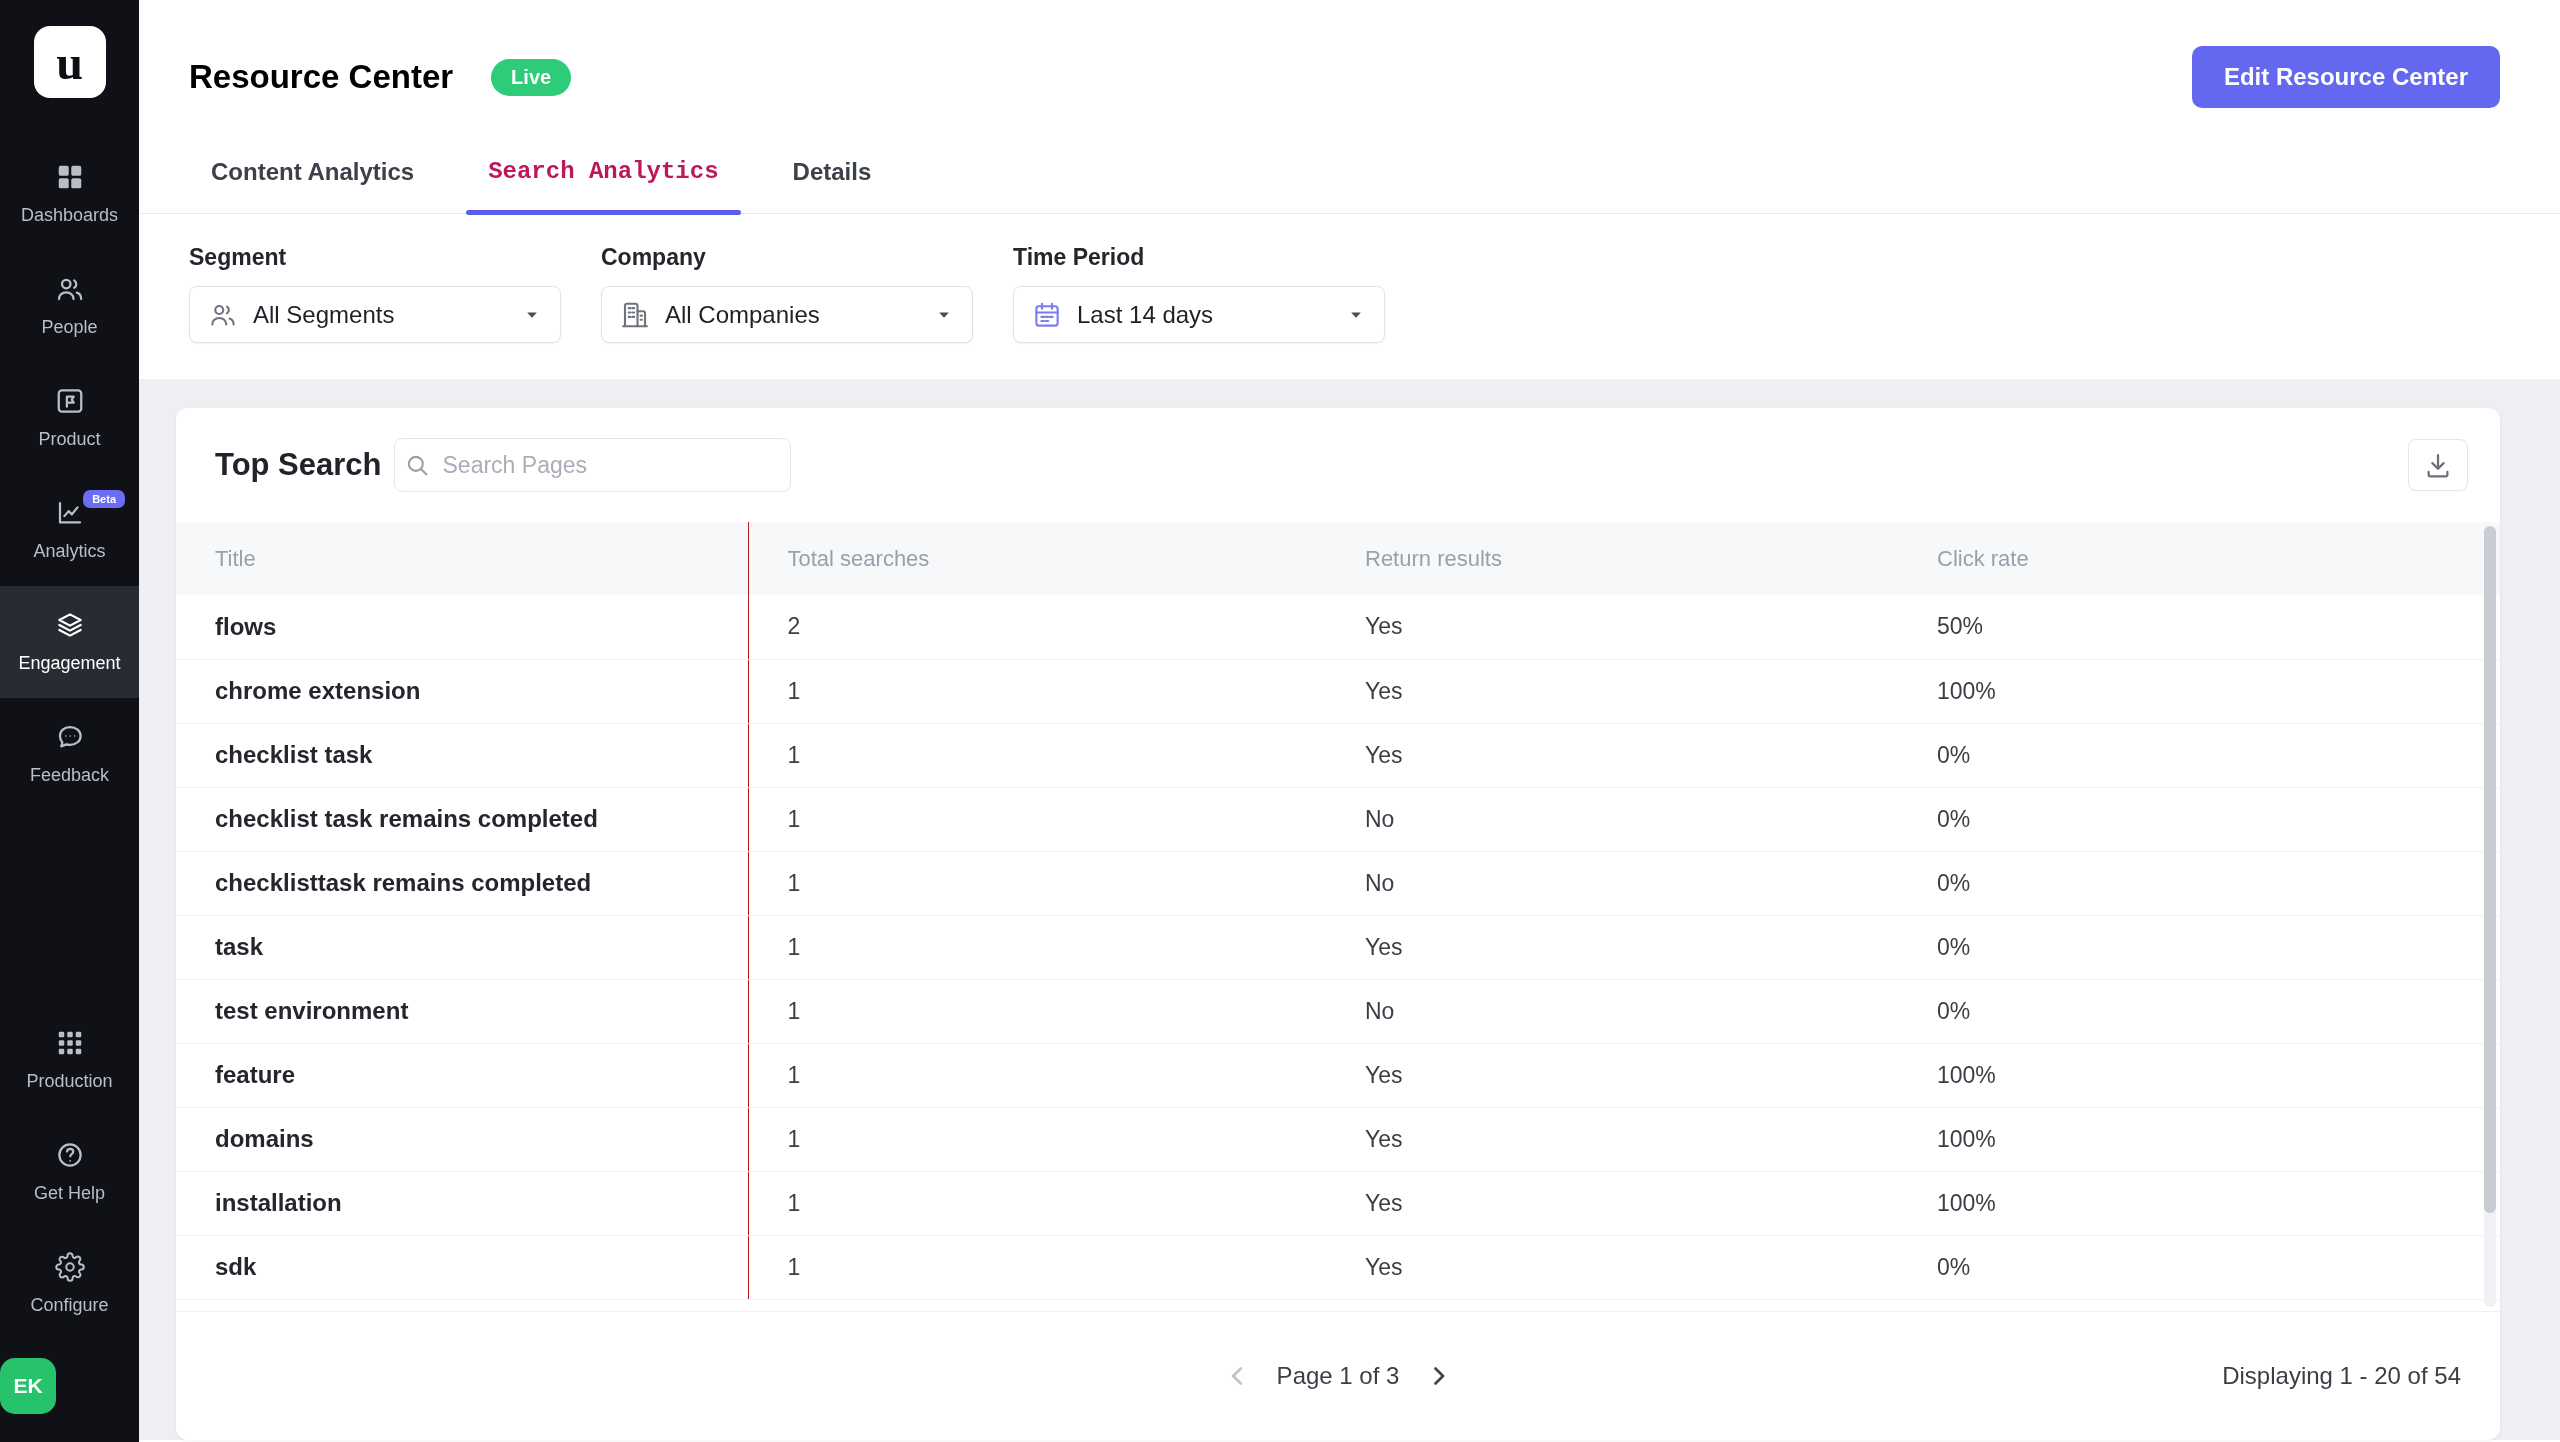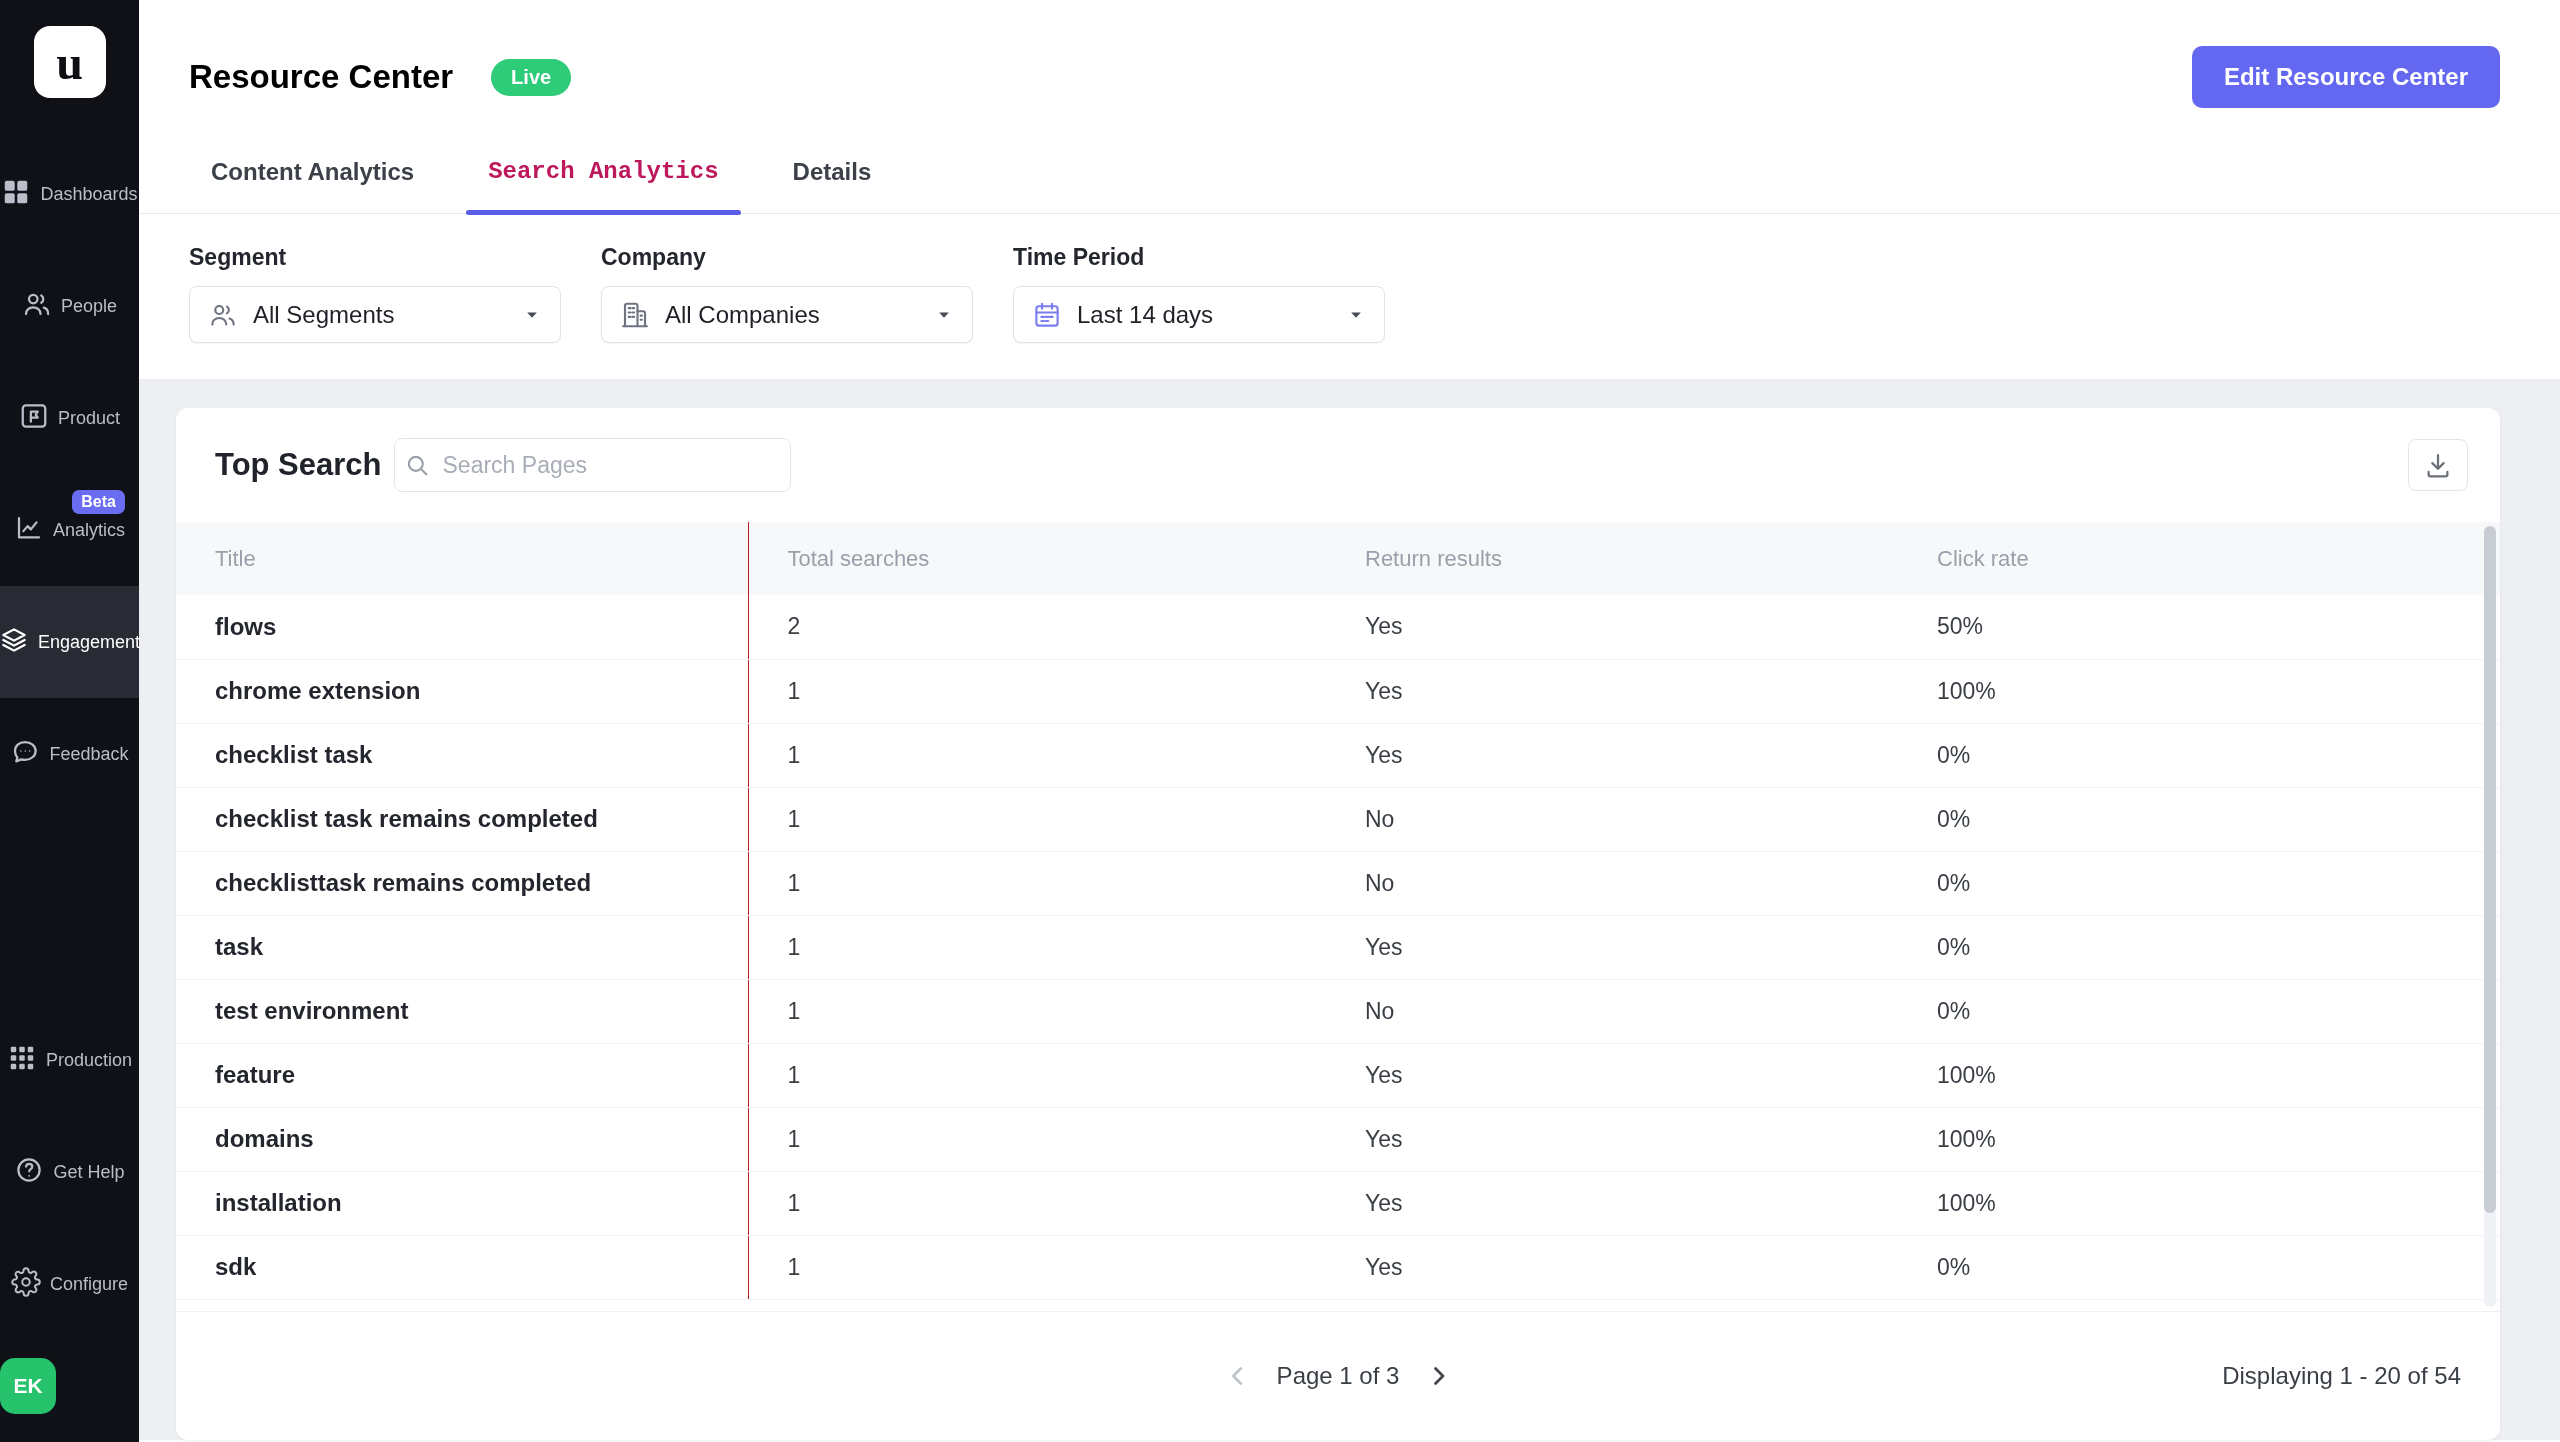--- a/index.html
+++ b/index.html
@@ -4,24 +4,24 @@
 <style>
   * { margin:0; padding:0; box-sizing:border-box; }
   html,body { width:2560px; height:1442px; overflow:hidden; }
   body { font-family:"Liberation Sans", sans-serif; display:flex; background:#edeff2; color:#1e2127; }
 
   
   .sidebar { width:139px; height:100%; background:#0f1116; display:flex; flex-direction:column; align-items:center; padding:26px 0 28px; flex-shrink:0; }
   .logo { width:72px; height:72px; background:#ffffff; border-radius:16px; display:flex; align-items:center; justify-content:center; font-family:"Liberation Serif", serif; font-weight:700; font-size:48px; color:#0d0f13; cursor:pointer; }
   .nav { width:100%; display:flex; flex-direction:column; margin-top:40px; }
   .nav-bottom { width:100%; display:flex; flex-direction:column; margin-top:auto; align-items:flex-start; }
-  .nav-item { position:relative; width:100%; height:112px; display:flex; flex-direction:row; align-items:center; justify-content:center; gap:9px; color:#b9bec9; cursor:pointer; }
+  .nav-item { position:relative; width:100%; height:112px; display:flex; flex-direction:column; align-items:center; justify-content:center; gap:9px; color:#b9bec9; cursor:pointer; }
   .nav-item.active { background:#282b33; color:#ffffff; }
   .nav-label { font-size:18px; }
-  .beta-badge { position:absolute; top:16px; right:14px; background:#6a6cf2; color:#fff; font-size:16px; font-weight:700; padding:3px 9px; border-radius:7px; }
+  .beta-badge { position:absolute; top:16px; right:14px; background:#6a6cf2; color:#fff; font-size:11px; font-weight:700; padding:3px 9px; border-radius:7px; }
   .avatar { width:56px; height:56px; margin-top:18px; border-radius:15px; background:#27c36c; color:#fff; font-size:21px; font-weight:700; display:flex; align-items:center; justify-content:center; cursor:pointer; }
   .nav-item svg { width:30px; height:30px; }
 
   
   .main { flex:1; height:100%; display:flex; flex-direction:column; background:#edeff2; }
   .white-head { background:#ffffff; }
   .topbar { padding:46px 60px 0 50px; display:flex; align-items:center; }
   .page-title { font-size:33px; font-weight:700; color:#000000; }
   .live-badge { margin-left:38px; background:#2ecb78; color:#fff; font-size:20px; font-weight:700; padding:7px 20px; border-radius:999px; }
   .edit-btn { margin-left:auto; background:#6467f0; color:#fff; border:none; font-family:inherit; font-size:24px; font-weight:700; padding:17px 32px; border-radius:10px; cursor:pointer; }

